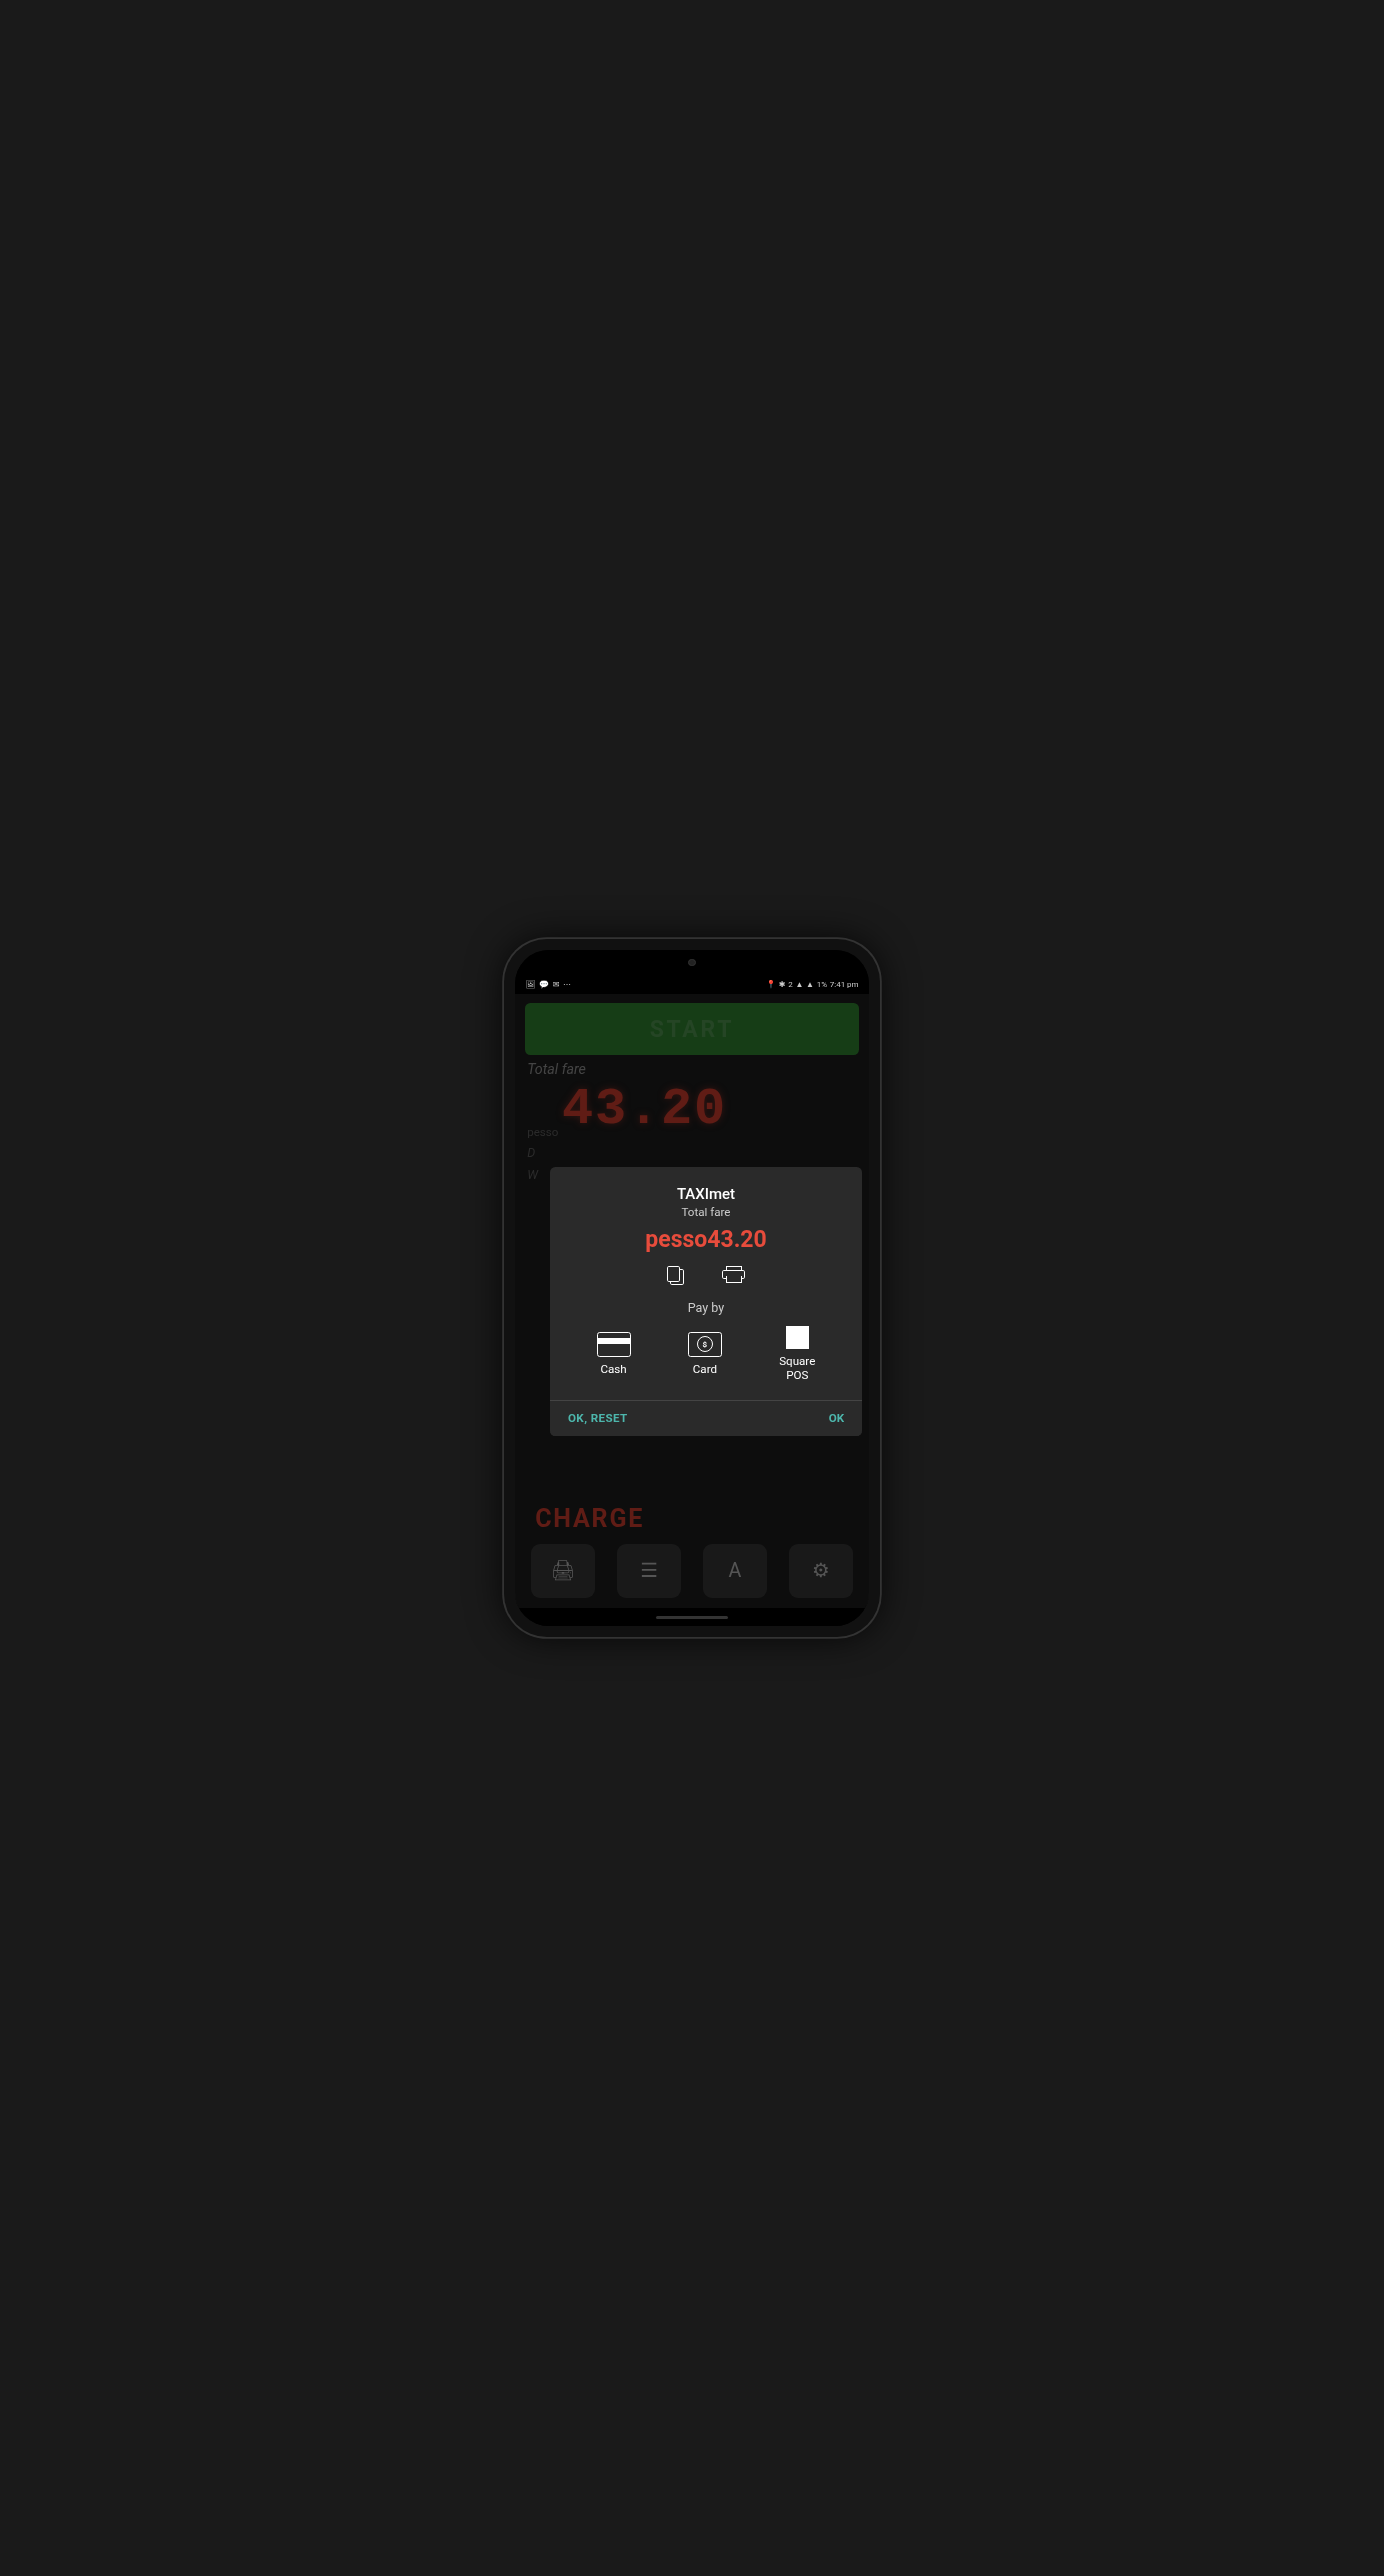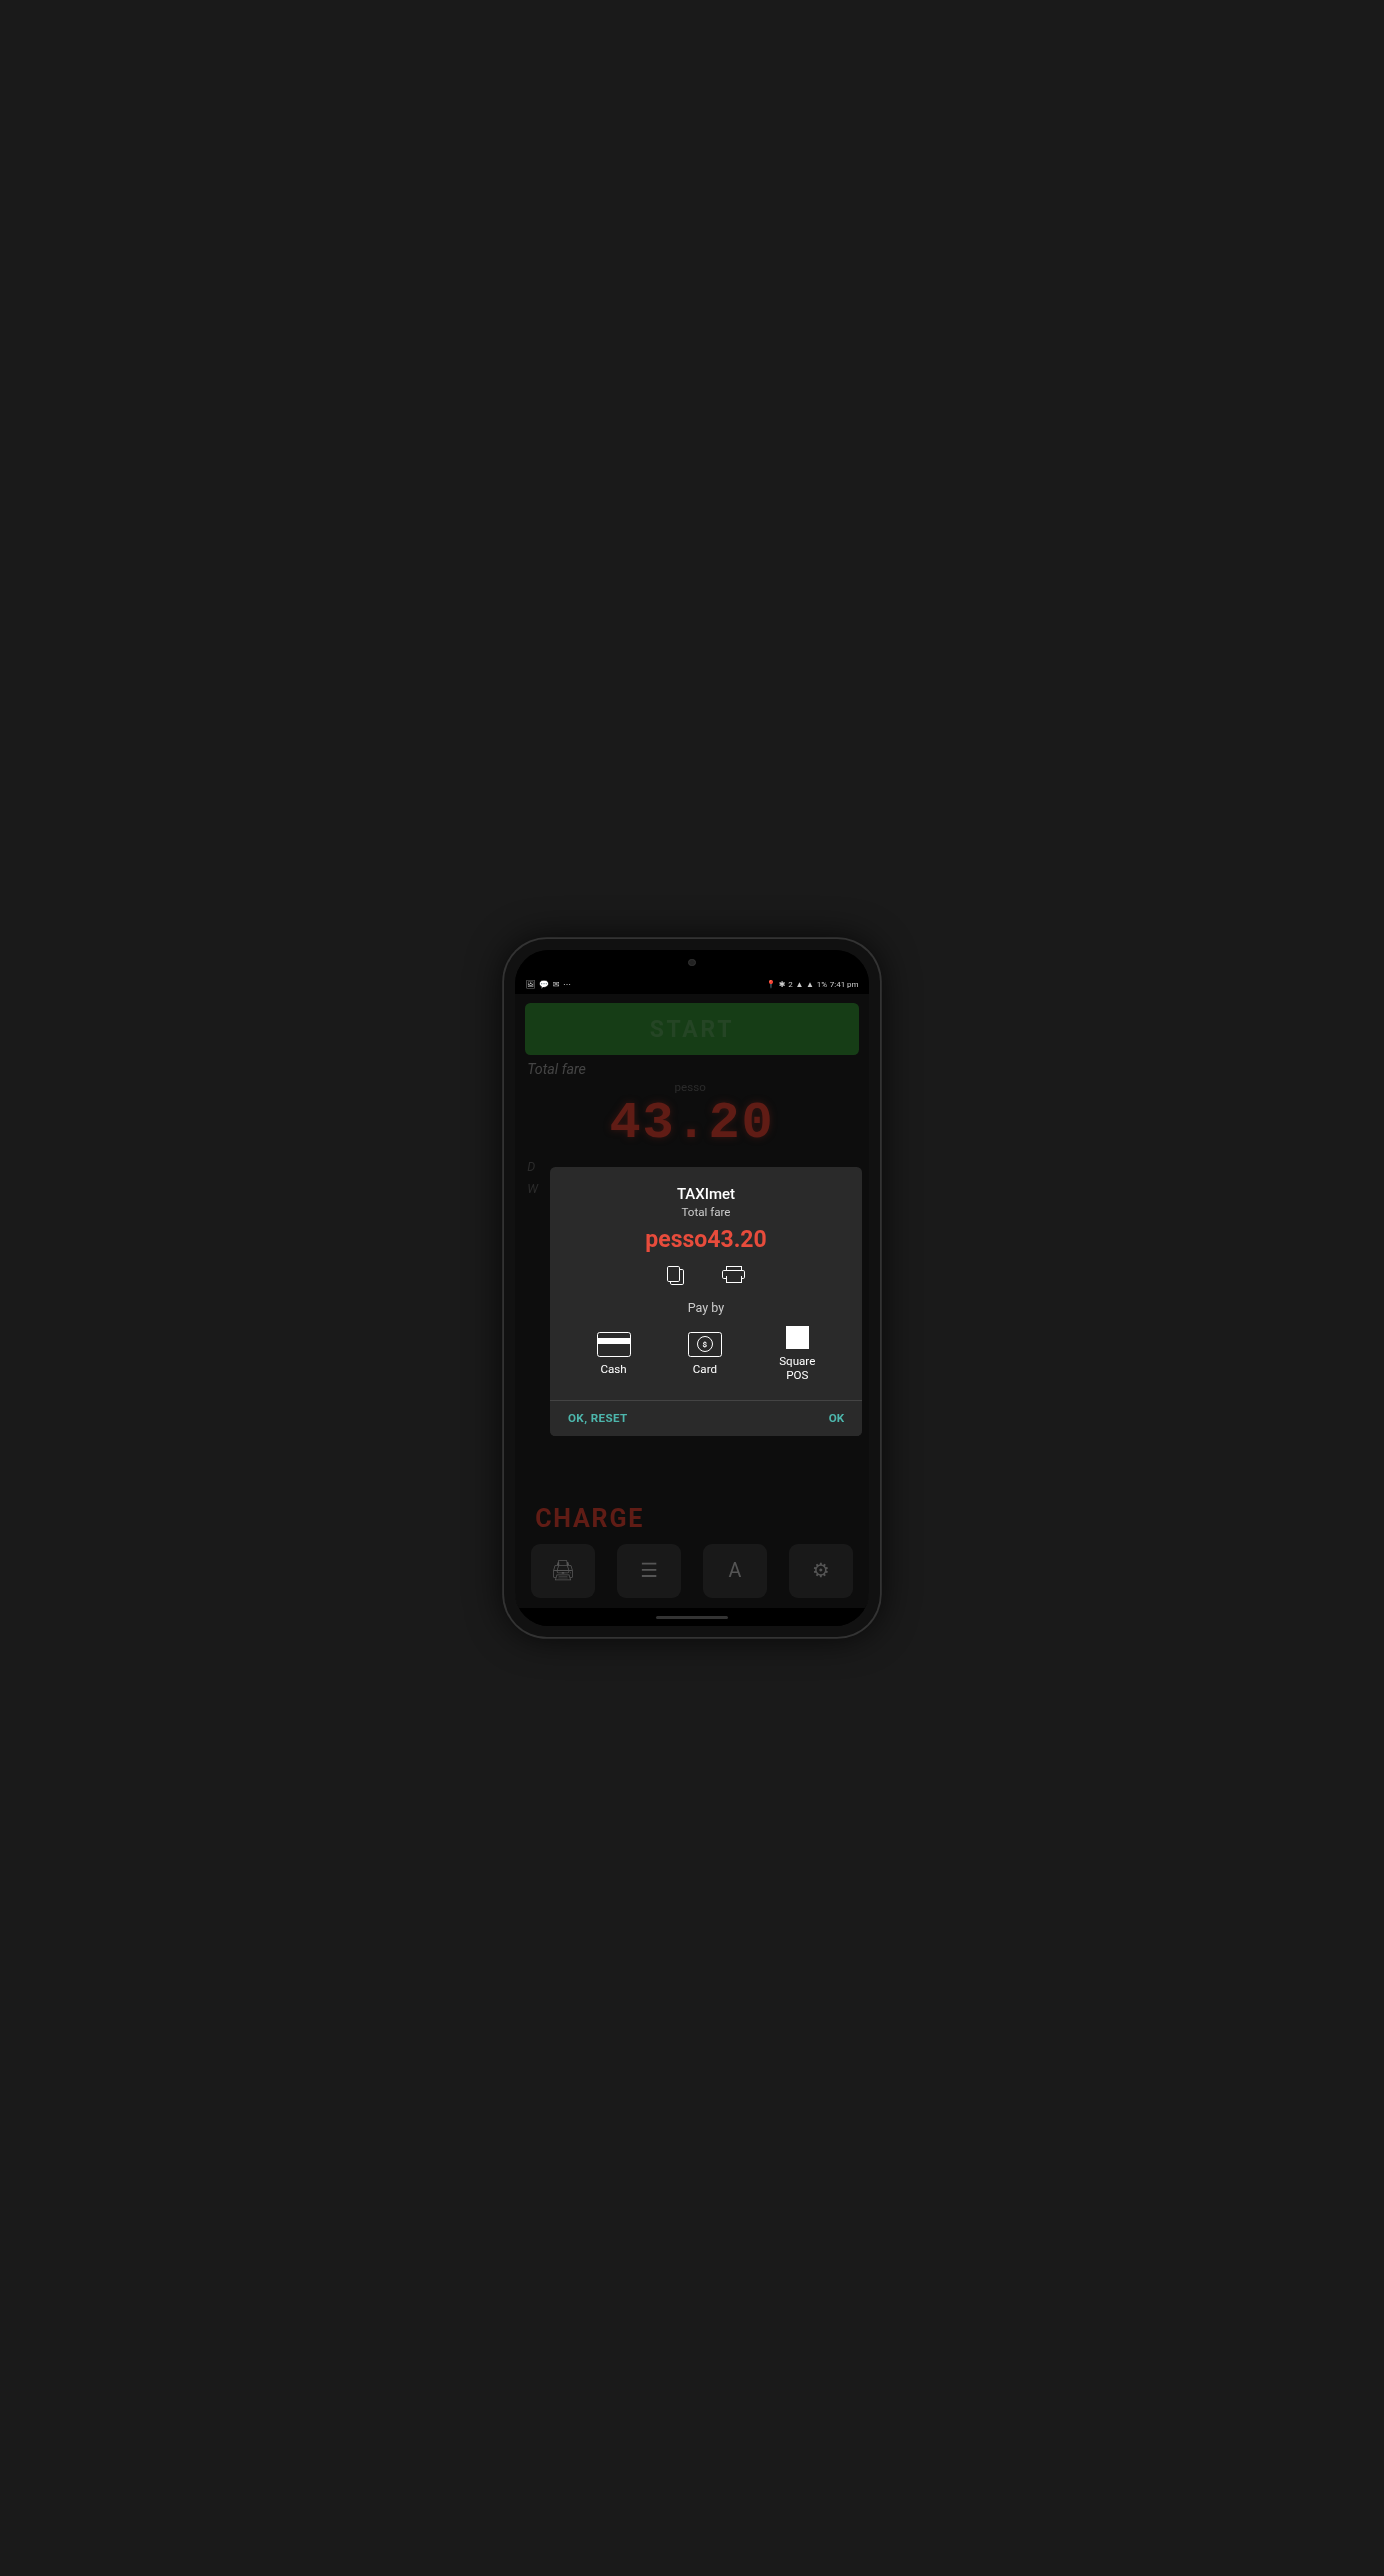--- a/index.html
+++ b/index.html
@@ -103,24 +103,23 @@
 
     .total-fare-label {
       color: #888;
       font-size: 14.3px;
       font-style: italic;
       padding: 5.4px 12.5px 1.8px 12.5px;
     }
 
     .fare-display {
       display: flex;
-      align-items: center;
+      align-items: flex-end;
       padding: 1.8px 12.5px;
       flex-shrink: 0;
-      flex-direction: column;
     }
     .fare-currency {
       color: #555;
       font-size: 11.6px;
       margin-right: 3.6px;
     }
     .fare-amount-display {
       font-family: 'Courier New', monospace;
       font-size: 52px;
       font-weight: bold;

